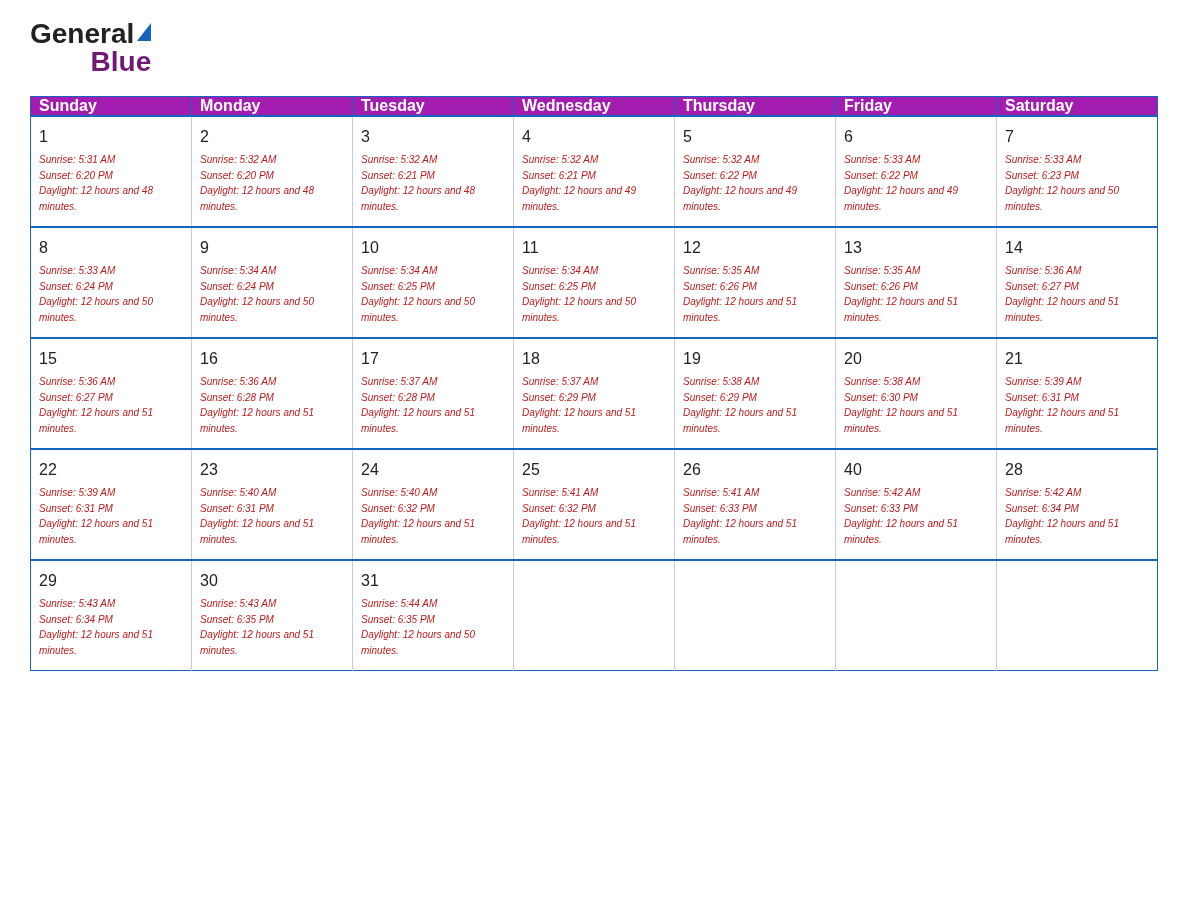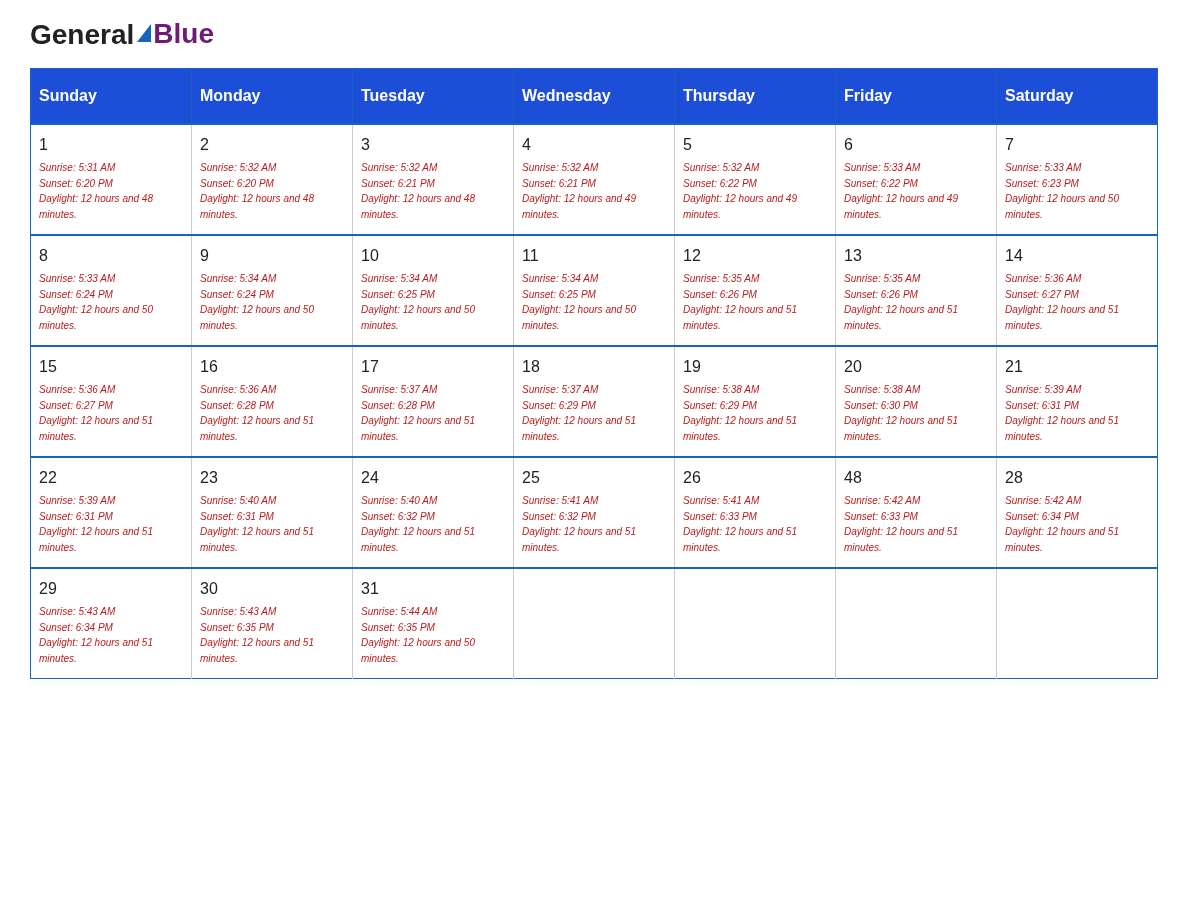--- a/index.html
+++ b/index.html
@@ -12,21 +12,22 @@
       padding: 20px 30px;
     }
     .header {
       display: flex;
       justify-content: space-between;
       align-items: flex-start;
       margin-bottom: 18px;
     }
     .logo {
       display: flex;
-      align-items: center;
+      flex-direction: column;
+      align-items: flex-end;
     }
     .logo-text {
       font-size: 28px;
       font-weight: bold;
       color: #222;
       line-height: 1;
       display: flex;
       align-items: center;
     }
     .logo-general { color: #222; }
@@ -63,25 +64,25 @@
       color: #444;
       margin-top: 4px;
     }
 
     .calendar {
       width: 100%;
       border-collapse: collapse;
       border: 1.5px solid #1565c0;
     }
     .calendar thead tr th {
-      background: #1d4ed8;
+      background: #a21caf;
       color: #fff;
       font-size: 16px;
       font-weight: bold;
-      padding: 18px 8px;
+      padding: 0 8px;
       text-align: left;
       border-right: 1px solid #1565c0;
     }
     .calendar thead tr th:last-child { border-right: none; }
 
     .calendar tbody tr {
       border-top: 2px solid #1565c0;
     }
     .calendar tbody tr td {
       vertical-align: top;
@@ -243,21 +244,21 @@
         </td>
         <td>
           <span class="day-number">25</span>
           <div class="day-info">Sunrise: 5:41 AM<br>Sunset: 6:32 PM<br>Daylight: 12 hours and 51 minutes.</div>
         </td>
         <td>
           <span class="day-number">26</span>
           <div class="day-info">Sunrise: 5:41 AM<br>Sunset: 6:33 PM<br>Daylight: 12 hours and 51 minutes.</div>
         </td>
         <td>
-          <span class="day-number">48</span>
+          <span class="day-number">40</span>
           <div class="day-info">Sunrise: 5:42 AM<br>Sunset: 6:33 PM<br>Daylight: 12 hours and 51 minutes.</div>
         </td>
         <td>
           <span class="day-number">28</span>
           <div class="day-info">Sunrise: 5:42 AM<br>Sunset: 6:34 PM<br>Daylight: 12 hours and 51 minutes.</div>
         </td>
       </tr>
       <tr>
         <td>
           <span class="day-number">29</span>

